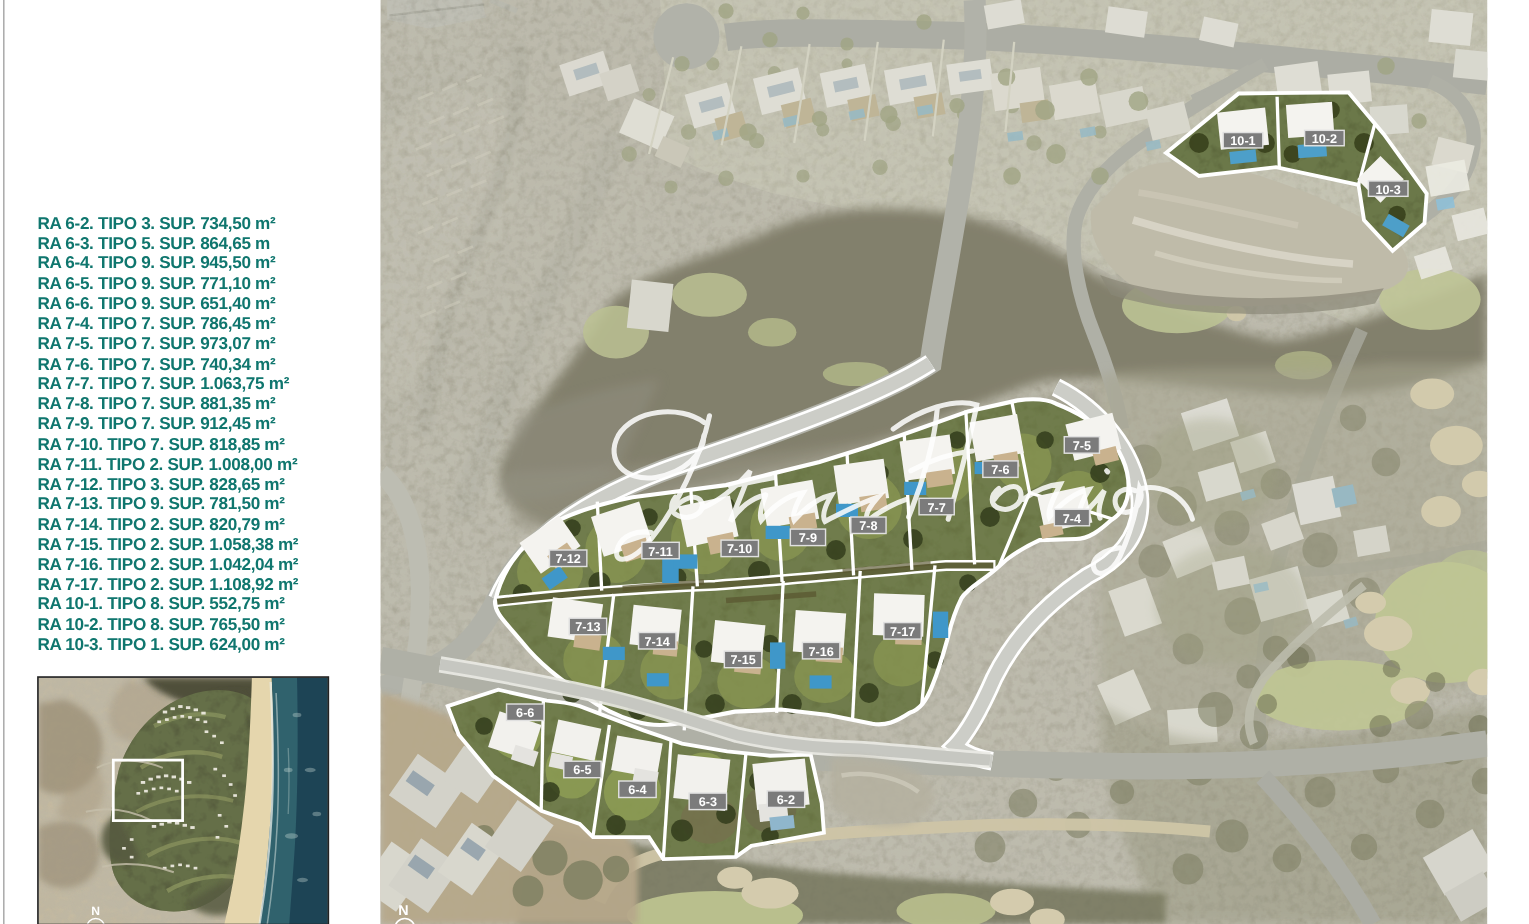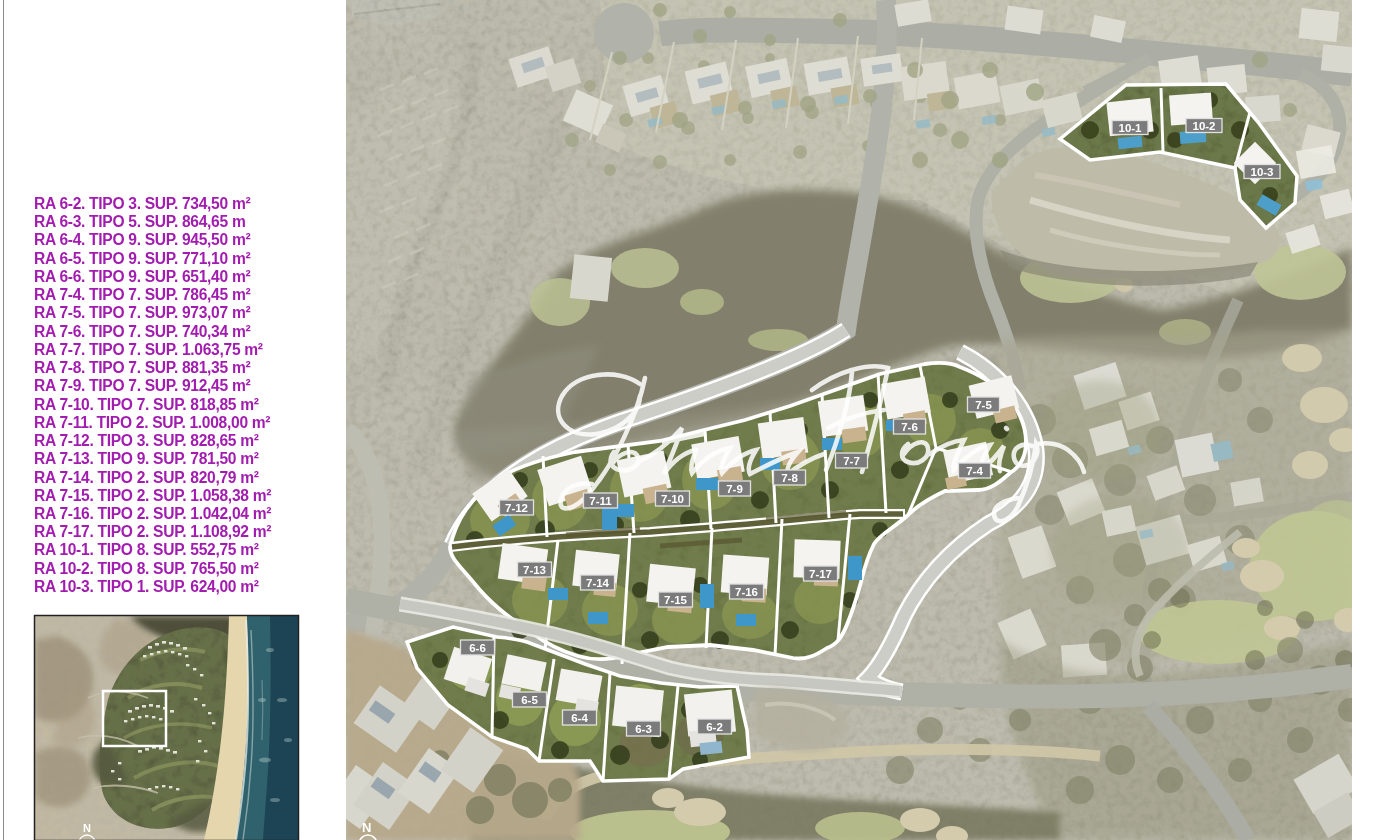--- a/index.html
+++ b/index.html
@@ -1,17 +1,17 @@
 <!DOCTYPE html>
 <html><head>
 <meta charset="utf-8">
 <style>
 html,body{margin:0;padding:0;background:#fff;}
 #page{position:relative;width:1390px;height:840px;background:#fff;overflow:hidden;font-family:"Liberation Sans",sans-serif;}
-#list{position:absolute;left:34px;top:195px;font-weight:bold;font-size:15.6px;line-height:18.24px;color:#a21caf;letter-spacing:-0.3px;white-space:pre;}
+#list{position:absolute;left:34px;top:195px;font-weight:bold;font-size:15.6px;line-height:18.24px;color:#0f766e;letter-spacing:-0.3px;white-space:pre;}
 #svgmain{position:absolute;left:0;top:0;}
 </style>
 </head>
 <body>
 <div id="page">
 
 <div style="position:absolute;left:3px;top:0;width:1px;height:840px;background:#8a8a8a;"></div>
 
 <div id="list">RA 6-2. TIPO 3. SUP. 734,50 m²
 RA 6-3. TIPO 5. SUP. 864,65 m

